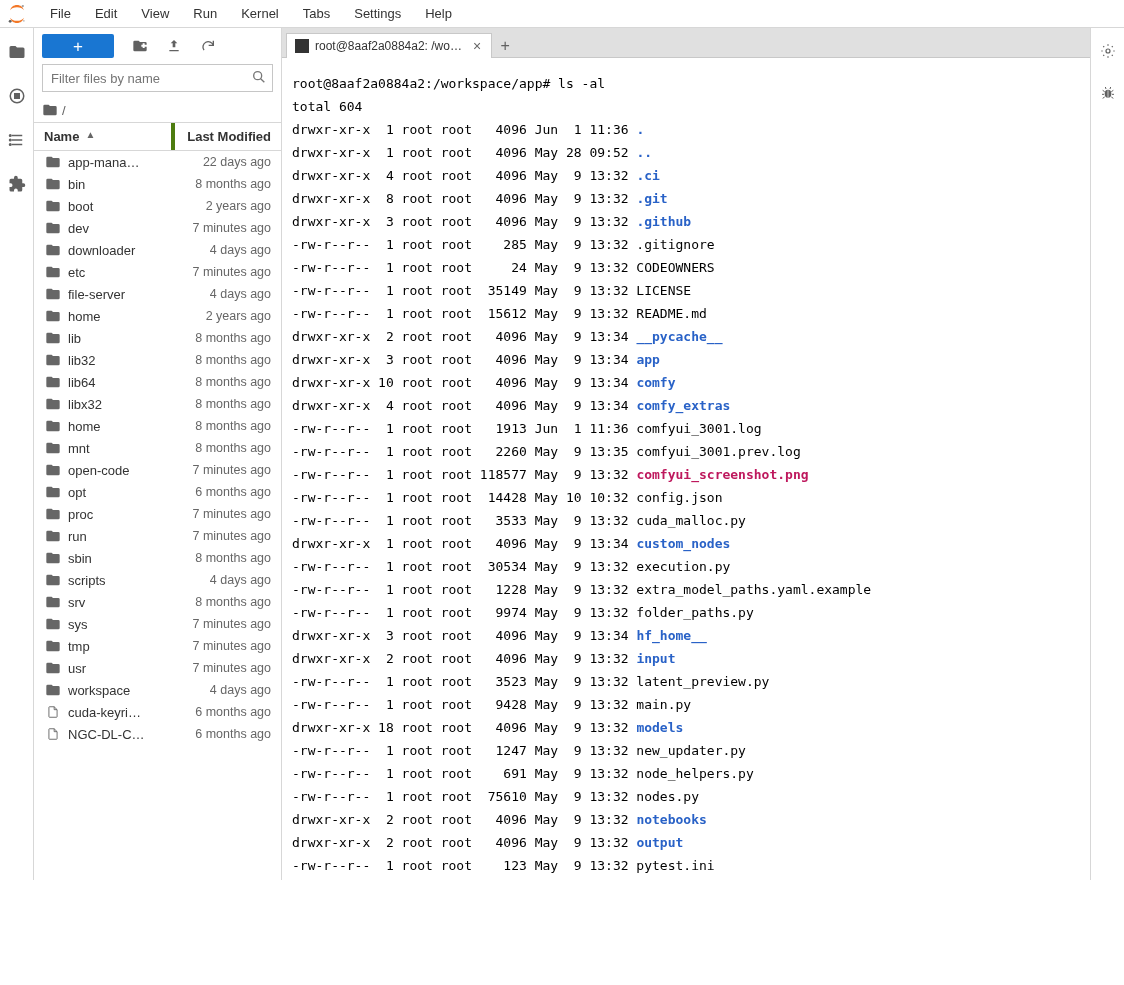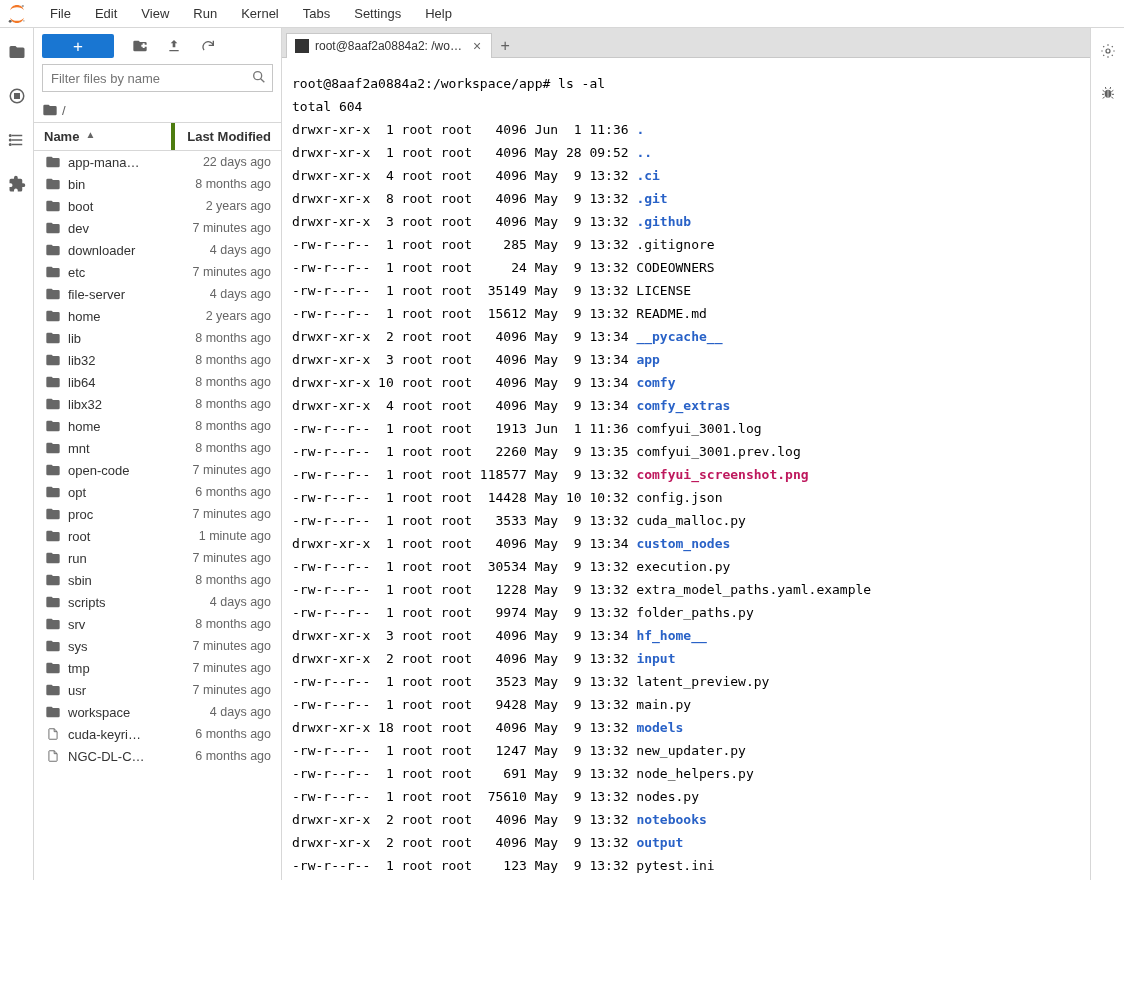--- a/index.html
+++ b/index.html
@@ -299,29 +299,20 @@
             </span>
             <span class="fname">proc</span>
             <span class="fmod">7 minutes ago</span>
           </div>
           <div class="filerow">
             <span class="ficon">
               <svg viewBox="0 0 24 24" width="16" height="16" fill="currentColor">
                 <path d="M10 4l2 2h8a2 2 0 012 2v10a2 2 0 01-2 2H4a2 2 0 01-2-2V6a2 2 0 012-2h6z"></path>
               </svg>
             </span>
-            <span class="fname">root</span>
-            <span class="fmod">1 minute ago</span>
-          </div>
-          <div class="filerow">
-            <span class="ficon">
-              <svg viewBox="0 0 24 24" width="16" height="16" fill="currentColor">
-                <path d="M10 4l2 2h8a2 2 0 012 2v10a2 2 0 01-2 2H4a2 2 0 01-2-2V6a2 2 0 012-2h6z"></path>
-              </svg>
-            </span>
             <span class="fname">run</span>
             <span class="fmod">7 minutes ago</span>
           </div>
           <div class="filerow">
             <span class="ficon">
               <svg viewBox="0 0 24 24" width="16" height="16" fill="currentColor">
                 <path d="M10 4l2 2h8a2 2 0 012 2v10a2 2 0 01-2 2H4a2 2 0 01-2-2V6a2 2 0 012-2h6z"></path>
               </svg>
             </span>
             <span class="fname">sbin</span>

